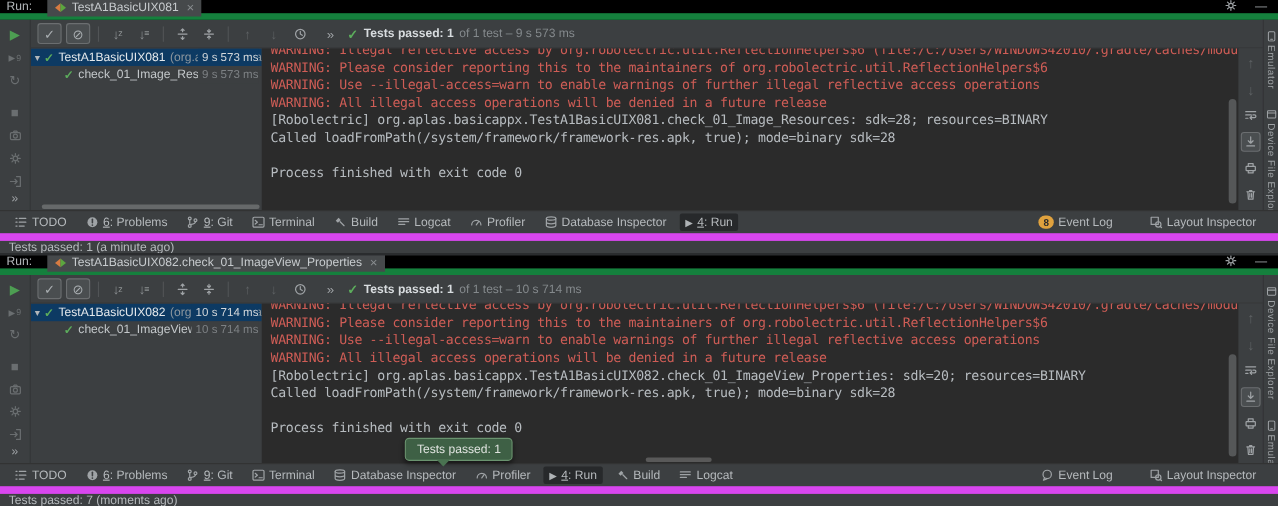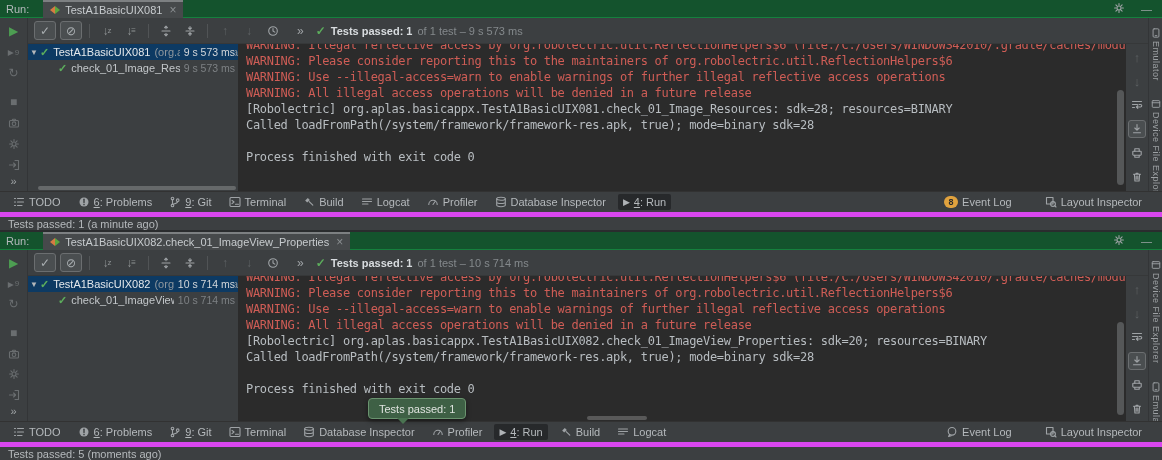--- a/index.html
+++ b/index.html
@@ -2,22 +2,22 @@
 <html><head>
 <meta charset="utf-8">
 <style>
   * { margin:0; padding:0; box-sizing:border-box; }
   body { width:1162px; height:460px; overflow:hidden; background:#3c3f41;
          font-family:"Liberation Sans", sans-serif; font-size:11px; color:#bdc1c4; }
   .panel { position:relative; width:1162px; height:230px; background:#3c3f41; overflow:hidden; }
   .panel.second { border-top:2px solid #2a2c2e; height:230px; }
 
   
-  .tabbar { position:absolute; left:0; top:0; right:0; height:18px; background:#14532d;
-            border-bottom:1px solid #15803d; display:flex; align-items:center; }
+  .tabbar { position:absolute; left:0; top:0; right:0; height:18px; background:#000000;
+            border-bottom:6px solid #15803d; display:flex; align-items:center; }
   .run-label { margin-left:6px; color:#b5b9bc; }
   .tab { display:inline-flex; align-items:center; gap:5px; margin-left:14px; height:18px;
          padding:0 7px; background:#46494b; border-top:2px solid #7d8082; color:#c7cbce; }
   .cfg-ico { display:inline-flex; align-items:center; }
   .cfg-ico .tl { width:0; height:0; border-top:4px solid transparent; border-bottom:4px solid transparent; border-right:5px solid #d77b42; }
   .cfg-ico .tr { width:0; height:0; border-top:4px solid transparent; border-bottom:4px solid transparent; border-left:5px solid #5ca63f; }
   .tab-close { color:#8a8e91; margin-left:2px; font-size:12px; line-height:10px; cursor:pointer; }
   .hdr-actions { margin-left:auto; margin-right:10px; display:flex; gap:16px; align-items:center; color:#9fa3a6; }
 
   
@@ -91,21 +91,21 @@
            color:#b5b9bc; border-radius:2px; white-space:nowrap; }
   .bitem.active { background:#27292b; }
   .mn { text-decoration:underline; }
   .bbar-right { margin-left:auto; display:flex; align-items:center; gap:16px; }
   .badge { display:inline-block; min-width:14px; height:12px; border-radius:6px; background:#e0a23e;
            color:#2b2b2b; font-size:9px; font-weight:bold; text-align:center; line-height:12px; padding:0 2px; }
   .runico { color:#afb3b6; font-size:9px; }
 
   
   .sbar { position:absolute; left:0; right:0; bottom:0; height:18px; background:#3c3f41;
-          border-top:5px solid #d946ef; display:flex; align-items:center; padding:0 8px; color:#b5b9bc; }
+          border-top:7px solid #d946ef; display:flex; align-items:center; padding:0 8px; color:#b5b9bc; }
   .sright { margin-left:auto; display:flex; align-items:center; gap:16px;margin-top:33px; }
   .dimtext { color:#6e7275; }
 
   
   .balloon { position:absolute; left:368px; top:166px; height:21px; padding:0 10px; background:#3e6045;
              border:1px solid #6a936f; border-radius:4px; color:#dfe3df; display:flex; align-items:center;
              box-shadow:0 2px 5px rgba(0,0,0,.45); z-index:5; }
   .balloon::after { content:""; position:absolute; left:28px; bottom:-6px; width:0; height:0;
                     border-left:6px solid transparent; border-right:6px solid transparent; border-top:6px solid #4a7351; }
 
@@ -599,21 +599,21 @@
             <rect x="1.5" y="1.5" width="6.5" height="6.5"></rect>
             <circle cx="8" cy="8" r="2.4"></circle>
             <path d="M9.7 9.7l1.3 1.3"></path>
           </svg>
           <span>Layout Inspector</span>
         </span>
     </div>
   </div>
 
   <div class="sbar">
-    <span class="sleft">Tests passed: 5 (moments ago)</span>
+    <span class="sleft">Tests passed: 7 (moments ago)</span>
     <div class="sright">
       <span>167:39</span>
       <span>CRLF</span>
       <span class="dimtext">UTF-8</span>
       <span>4 spaces</span>
       <span style="display:inline-flex;align-items:center;gap:4px">
           <svg class="svgi" viewBox="0 0 12 12">
             <circle cx="3.5" cy="2.6" r="1.3"></circle>
             <circle cx="3.5" cy="9.4" r="1.3"></circle>
             <circle cx="8.7" cy="4.2" r="1.3"></circle>

